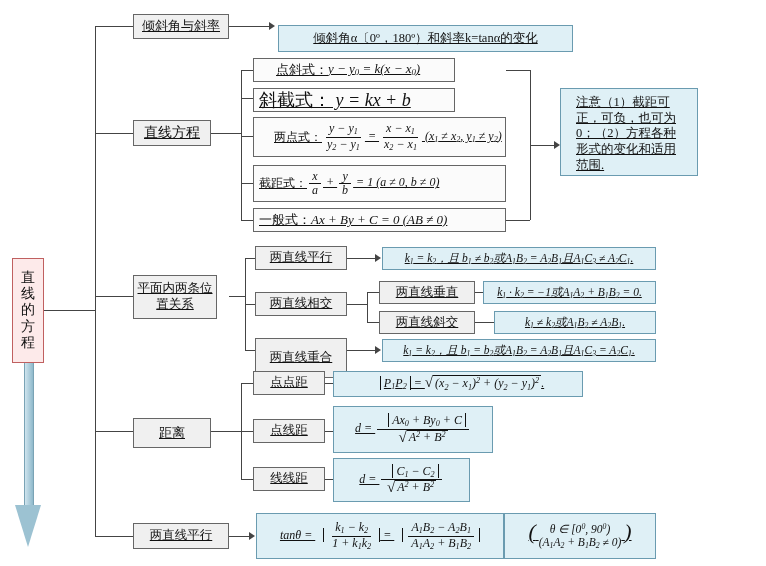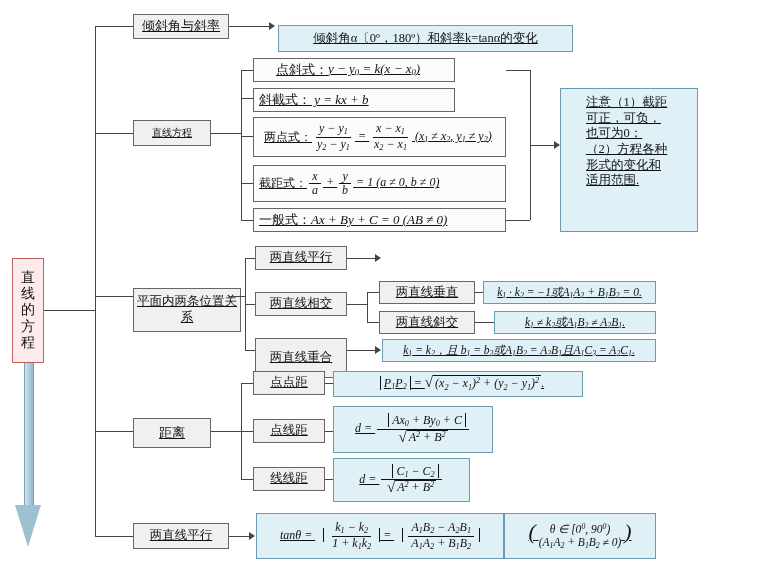--- a/index.html
+++ b/index.html
@@ -79,43 +79,43 @@
   <div class="ln lnh" style="left:95px;top:133px;width:38px;"></div>
   <div class="ln lnh" style="left:95px;top:296px;width:38px;"></div>
   <div class="ln lnh" style="left:95px;top:431px;width:38px;"></div>
   <div class="ln lnh" style="left:95px;top:536px;width:38px;"></div>
 
   <div class="box grey" style="left:133px;top:14px;width:96px;height:25px;font-size:13px;">倾斜角与斜率</div>
   <div class="ln lnh" style="left:229px;top:26px;width:40px;"></div>
   <div class="arrow" style="left:269px;top:22px;"></div>
   <div class="box blue" style="left:278px;top:13px;width:295px;height:27px;font-size:12.5px;margin-top:12px;">倾斜角α〔0º，180º）和斜率k=tanα的变化</div>
 
-  <div class="box grey" style="left:133px;top:120px;width:78px;height:26px;font-size:10px;">直线方程</div>
+  <div class="box grey" style="left:133px;top:120px;width:78px;height:26px;font-size:14px;">直线方程</div>
   <div class="ln lnh" style="left:211px;top:133px;width:30px;"></div>
   <div class="ln lnv" style="left:241px;top:70px;height:150px;"></div>
 
   <div class="ln lnh" style="left:241px;top:70px;width:12px;"></div>
   <div class="ln lnh" style="left:241px;top:98px;width:12px;"></div>
   <div class="ln lnh" style="left:241px;top:136px;width:12px;"></div>
   <div class="ln lnh" style="left:241px;top:183px;width:12px;"></div>
   <div class="ln lnh" style="left:241px;top:220px;width:12px;"></div>
 
   <div class="box white" style="left:253px;top:58px;width:202px;height:24px;font-size:13px;justify-content:flex-start;padding-left:22px;">
     <span>点斜式：</span>
     <span class="it nowrap">
       y − y<span class="sub">0</span> = k(x − x<span class="sub">0</span>)
     </span>
   </div>
 
-  <div class="box white" style="left:253px;top:88px;width:202px;height:24px;font-size:13px;justify-content:flex-start;padding-left:5px;">
+  <div class="box white" style="left:253px;top:88px;width:202px;height:24px;font-size:18px;justify-content:flex-start;padding-left:5px;">
     <span>斜截式：</span>
     <span class="it nowrap">&nbsp;y = kx + b</span>
   </div>
 
-  <div class="box white" style="left:253px;top:117px;width:253px;height:40px;font-size:12px;justify-content:flex-start;padding-left:10px;">
+  <div class="box white" style="left:253px;top:117px;width:253px;height:40px;font-size:12px;justify-content:flex-start;padding-left:20px;">
     <span>两点式：</span>
     <span class="nowrap it">
       <span class="frac">
           <span class="num">y − y<span class="sub">1</span></span>
           <span class="den">y<span class="sub">2</span> − y<span class="sub">1</span></span>
         </span>
       =
       <span class="frac">
           <span class="num">x − x<span class="sub">1</span></span>
           <span class="den">x<span class="sub">2</span> − x<span class="sub">1</span></span>
@@ -143,38 +143,41 @@
   <div class="box white" style="left:253px;top:208px;width:253px;height:24px;font-size:13px;justify-content:flex-start;padding-left:5px;">
     <span>一般式：</span>
     <span class="it nowrap">Ax + By + C = 0 (AB ≠ 0)</span>
   </div>
 
   <div class="ln lnv" style="left:530px;top:70px;height:150px;"></div>
   <div class="ln lnh" style="left:506px;top:70px;width:24px;"></div>
   <div class="ln lnh" style="left:506px;top:220px;width:24px;"></div>
   <div class="ln lnh" style="left:530px;top:145px;width:24px;"></div>
   <div class="arrow" style="left:554px;top:141px;"></div>
-  <div class="box blue" style="left:560px;top:88px;width:138px;height:144px;font-size:12.5px;
-              justify-content:flex-start;text-align:left;padding:6px 25px;align-items:flex-start;">注意（1）截距可正，可负，也可为0；（2）方程各种形式的变化和适用范围.</div>
-
-  <div class="box grey" style="left:133px;top:288px;width:108px;height:44px;font-size:12.5px;">
+  <div class="box blue" style="left:560px;top:88px;width:138px;height:88px;font-size:12.5px;
+              justify-content:flex-start;text-align:left;padding:6px 15px;align-items:flex-start;">注意（1）截距可正，可负，也可为0；（2）方程各种形式的变化和适用范围.</div>
+
+  <div class="box grey" style="left:133px;top:275px;width:84px;height:44px;font-size:12.5px;">
     <span>平面内两条位置关系</span>
   </div>
   <div class="ln lnh" style="left:229px;top:296px;width:16px;"></div>
   <div class="ln lnv" style="left:245px;top:258px;height:92px;"></div>
   <div class="ln lnh" style="left:245px;top:258px;width:10px;"></div>
   <div class="ln lnh" style="left:245px;top:304px;width:10px;"></div>
   <div class="ln lnh" style="left:245px;top:350px;width:10px;"></div>
 
   <div class="box grey" style="left:255px;top:246px;width:92px;height:24px;font-size:12.5px;">两直线平行</div>
   <div class="box grey" style="left:255px;top:292px;width:92px;height:24px;font-size:12.5px;text-align:center;">两直线相交</div>
   <div class="box grey" style="left:255px;top:338px;width:92px;height:40px;font-size:12.5px;">两直线重合</div>
 
   <div class="ln lnh" style="left:347px;top:258px;width:28px;"></div>
   <div class="arrow" style="left:375px;top:254px;"></div>
+  <div class="box blue" style="left:382px;top:247px;width:274px;height:23px;font-size:11.5px;">
+    <span class="nowrap it">k<span class="sub">1</span> = k<span class="sub">2</span>，且 b<span class="sub">1</span> ≠ b<span class="sub">2</span>或A<span class="sub">1</span>B<span class="sub">2</span> = A<span class="sub">2</span>B<span class="sub">1</span>且A<span class="sub">1</span>C<span class="sub">3</span> ≠ A<span class="sub">2</span>C<span class="sub">1</span>.</span>
+  </div>
 
   <div class="ln lnh" style="left:347px;top:304px;width:20px;"></div>
   <div class="ln lnv" style="left:367px;top:292px;height:30px;"></div>
   <div class="ln lnh" style="left:367px;top:292px;width:12px;"></div>
   <div class="ln lnh" style="left:367px;top:322px;width:12px;"></div>
 
   <div class="box grey" style="left:379px;top:311px;width:96px;height:23px;font-size:12.5px;">两直线斜交</div>
   <div class="box grey" style="left:379px;top:281px;width:96px;height:23px;font-size:12.5px;">两直线垂直</div>
 
   <div class="ln lnh" style="left:475px;top:292px;width:8px;"></div>

